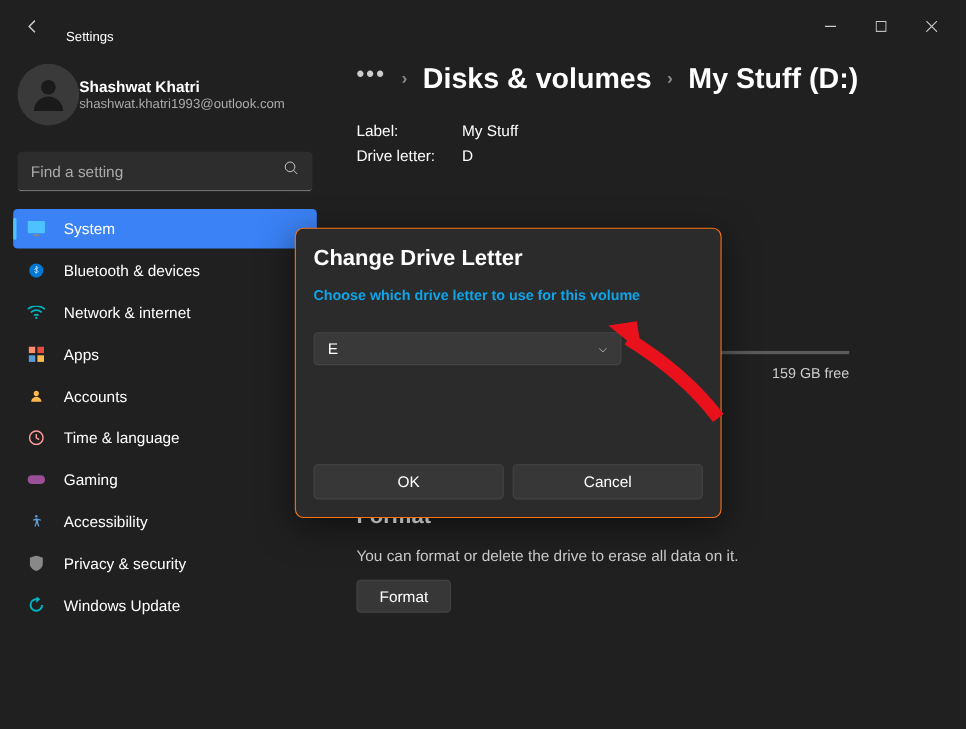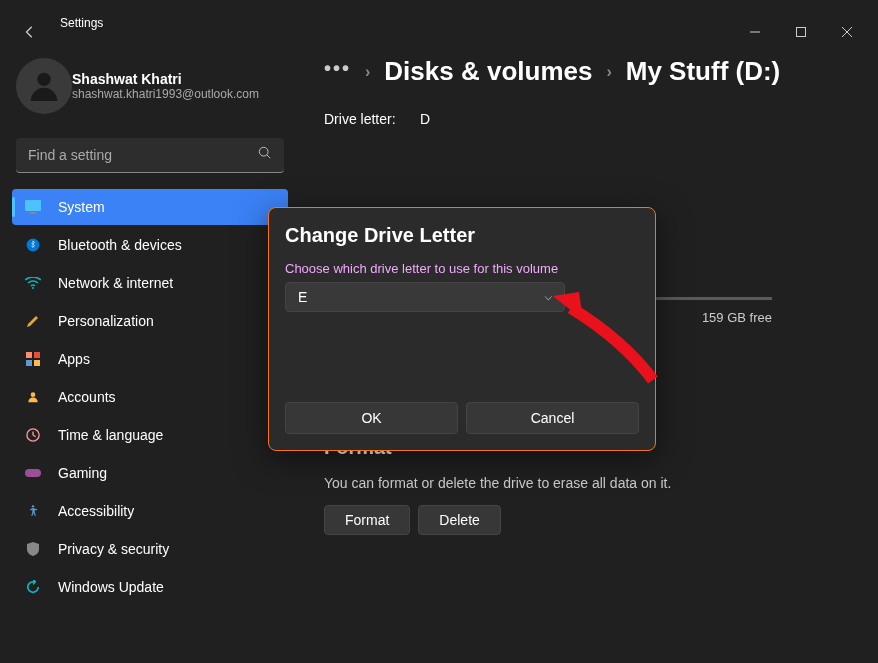--- a/index.html
+++ b/index.html
@@ -1,18 +1,18 @@
 <!DOCTYPE html>
 <html><head>
   <meta charset="utf-8">
   <style>
     * { margin: 0; padding: 0; box-sizing: border-box; font-family: 'Segoe UI', sans-serif; }
     body { width: 878px; height: 663px; background: #202020; color: #fff; overflow: hidden; position: relative; }
     
-    .titlebar { height: 40px; display: flex; align-items: flex-start; padding: 16px 8px; }
+    .titlebar { height: 40px; display: flex; align-items: flex-end; padding: 0 8px; }
     .back-btn { width: 32px; height: 32px; display: flex; align-items: center; justify-content: center; cursor: pointer; color: #ccc; margin-left: 6px; }
     .title-text { font-size: 12px; color: #fff; margin-left: 14px; }
     .window-controls { margin-left: auto; display: flex; }
     .win-ctrl { width: 46px; height: 32px; display: flex; align-items: center; justify-content: center; color: #ccc; cursor: pointer; }
     
     .content-wrap { display: flex; height: calc(100% - 40px); }
     
     .sidebar { width: 300px; padding: 10px 12px; }
     .profile { display: flex; align-items: center; gap: 0; padding: 8px 4px 16px 4px; }
     .avatar { width: 56px; height: 56px; border-radius: 50%; background: #3a3a3a; display: flex; align-items: center; justify-content: center; }
@@ -47,21 +47,21 @@
     
     .secondary-link { font-size: 14px; color: #ccc; margin-top: 70px; cursor: pointer; }
     
     .format-desc { font-size: 14px; color: #ccc; margin: 8px 0 14px 0; }
     .btn-row { display: flex; gap: 8px; }
     .action-btn { background: #373737; border: 1px solid #444; color: #fff; padding: 6px 20px; border-radius: 4px; font-size: 14px; cursor: pointer; }
     
     
     .dialog { position: absolute; left: 268px; top: 207px; width: 388px; background: #2b2b2b; border: 1px solid #f97316; border-radius: 8px; padding: 16px; box-shadow: 0 8px 32px rgba(0,0,0,0.5); }
     .dialog-title { font-size: 20px; font-weight: 600; margin-bottom: 14px; }
-    .dialog-desc { font-size: 13px; color: #f0abfc; margin-bottom: 6px; }
+    .dialog-desc { font-size: 13px; color: #0ea5e9; margin-bottom: 26px; font-weight: bold; }
     .dropdown { background: #393939; border: 1px solid #444; border-radius: 4px; padding: 6px 12px; display: flex; align-items: center; justify-content: space-between; cursor: pointer; font-size: 14px; width: 280px; }
     .dropdown-chevron { color: #ccc; font-size: 10px; }
     .dialog-btns { display: flex; gap: 8px; margin-top: 90px; }
     .dialog-btn { flex: 1; background: #373737; border: 1px solid #444; color: #fff; padding: 7px 0; border-radius: 4px; font-size: 14px; cursor: pointer; text-align: center; }
     
     
     .arrow-annotation { position: absolute; left: 553px; top: 290px; pointer-events: none; }
   </style>
 </head>
 <body>
@@ -139,28 +139,20 @@
         <span class="nav-icon">
             <svg width="16" height="12" viewBox="0 0 16 12">
               <path d="M0 3 Q8 -3 16 3 M3 6 Q8 2 13 6 M6 9 Q8 7 10 9" stroke="#00b7c3" stroke-width="1.5" fill="none"></path>
               <circle cx="8" cy="11" r="1" fill="#00b7c3"></circle>
             </svg>
           </span>
         <span>Network &amp; internet</span>
       </div>
       <div class="nav-item">
         <span class="nav-icon">
-            <svg width="16" height="16" viewBox="0 0 16 16">
-              <path d="M2 14l3-1 8-8-2-2-8 8z" fill="#e8a33d"></path>
-            </svg>
-          </span>
-        <span>Personalization</span>
-      </div>
-      <div class="nav-item">
-        <span class="nav-icon">
             <svg width="14" height="14" viewBox="0 0 14 14">
               <rect x="0" y="0" width="6" height="6" fill="#ff8c6b"></rect>
               <rect x="8" y="0" width="6" height="6" fill="#e74c3c"></rect>
               <rect x="0" y="8" width="6" height="6" fill="#5b9bd5"></rect>
               <rect x="8" y="8" width="6" height="6" fill="#ffb84d"></rect>
             </svg>
           </span>
         <span>Apps</span>
       </div>
       <div class="nav-item">
@@ -220,34 +212,37 @@
   <div class="main">
     <div class="breadcrumb">
       <span class="bc-more">•••</span>
       <span class="bc-sep">›</span>
       <span class="bc-item">Disks &amp; volumes</span>
       <span class="bc-sep">›</span>
       <span class="bc-current">My Stuff (D:)</span>
     </div>
 
     <div class="info-row">
+      <span class="info-label">Label:</span>
+      <span class="info-value">My Stuff</span>
+    </div>
+    <div class="info-row">
       <span class="info-label">Drive letter:</span>
       <span class="info-value">D</span>
     </div>
 
     <div class="storage-bar" style="margin-top:170px;"></div>
     <div class="storage-free" style="width:448px;">159 GB free</div>
 
     <div class="secondary-link" style="margin-top:55px;">View usage</div>
 
     <div class="section-title" style="margin-top:40px;">Format</div>
     <div class="format-desc">You can format or delete the drive to erase all data on it.</div>
     <div class="btn-row">
       <button class="action-btn">Format</button>
-      <button class="action-btn">Delete</button>
     </div>
   </div>
 </div>
 
 <div class="dialog">
   <div class="dialog-title">Change Drive Letter</div>
   <div class="dialog-desc">Choose which drive letter to use for this volume</div>
   <div class="dropdown">
     <span>E</span>
     <span class="dropdown-chevron">⌵</span>

